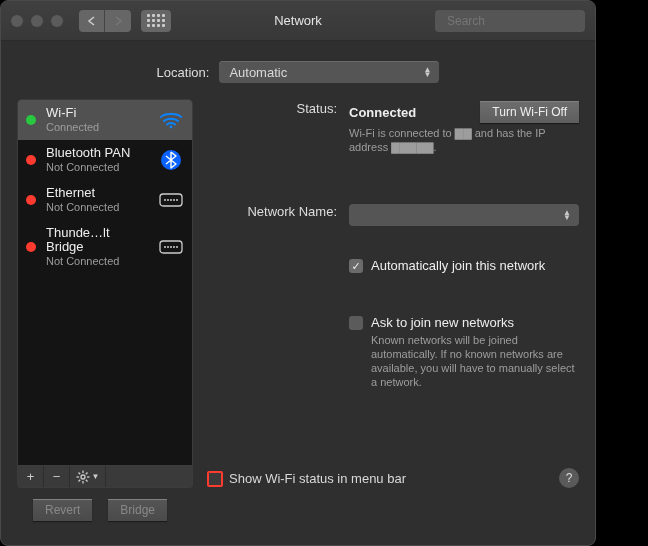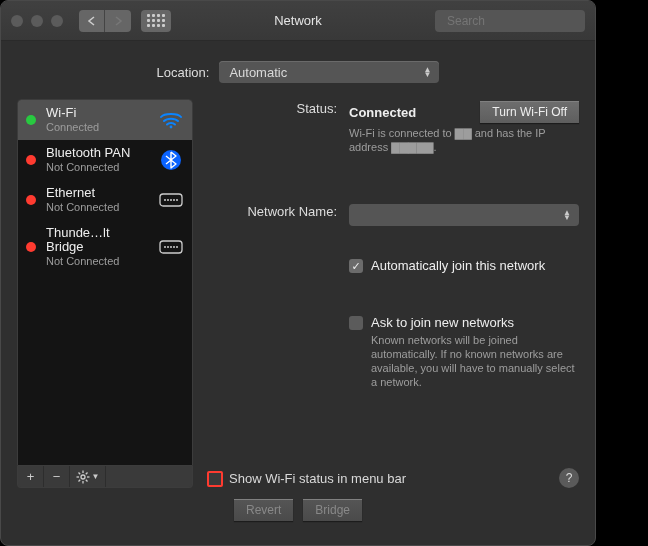--- a/index.html
+++ b/index.html
@@ -63,21 +63,21 @@
   .sub{font-size:11px;color:var(--text-dim);line-height:14px;}
   .check{display:flex;gap:8px;align-items:flex-start;}
   .cb{width:14px;height:14px;border-radius:3px;background:#5b5b5b;display:flex;align-items:center;justify-content:center;flex:none;margin-top:1px;}
   .cb.on{background:#6b6b6b;}
   .cb.on::after{content:"✓";font-size:11px;color:#eee;line-height:1;}
   .netname{width:230px;height:22px;background:#555;border-radius:4px;display:flex;align-items:center;justify-content:space-between;padding:0 8px;}
   .bottom-row{display:flex;align-items:center;gap:10px;margin-top:auto;padding-top:8px;}
   .show-check{display:flex;align-items:center;gap:6px;}
   .show-check .cb{border:2px solid var(--red);background:#3a3a3a;border-radius:2px;width:16px;height:16px;}
   .help{width:20px;height:20px;border-radius:50%;background:#5a5a5a;display:flex;align-items:center;justify-content:center;color:#ddd;font-size:12px;}
-  .footer{display:flex;justify-content:center;gap:10px;padding:10px 16px 14px;border-top:1px solid transparent;}
+  .footer{display:flex;justify-content:flex-start;gap:16px;padding:10px 16px 14px;border-top:1px solid transparent;}
   svg{display:block;}
 </style>
 </head>
 <body>
 
 <div class="window">
   <div class="titlebar">
     <div class="traffic">
       <div class="tl close"></div>
       <div class="tl min"></div>

